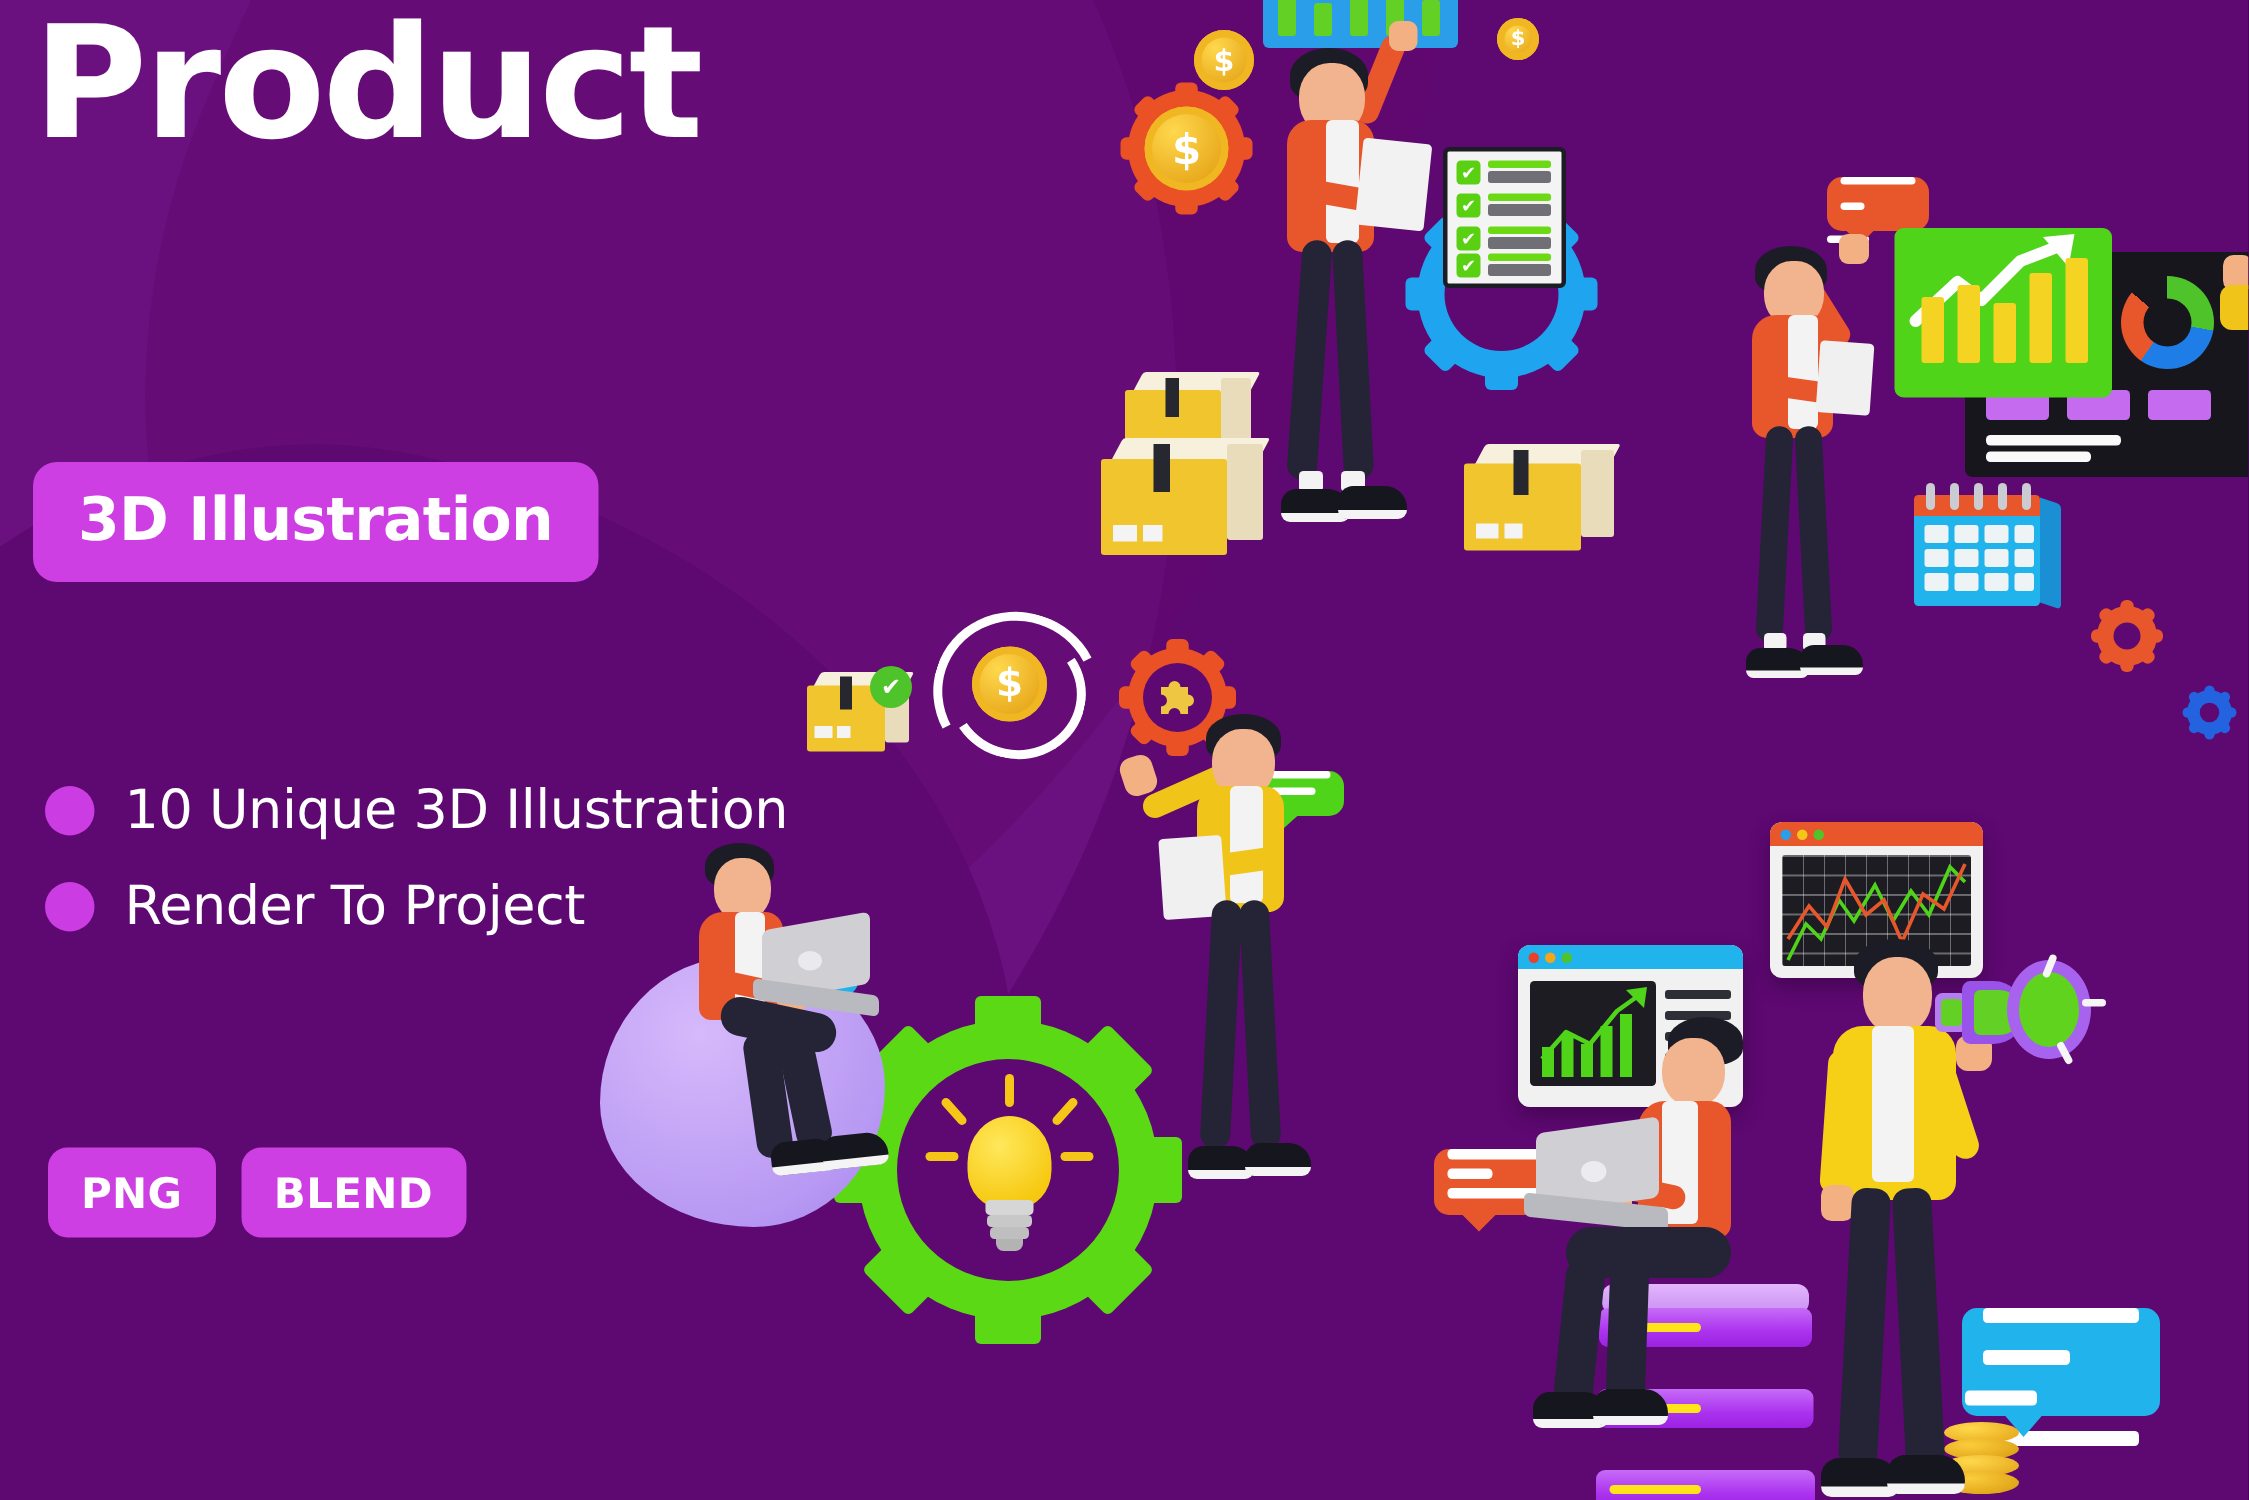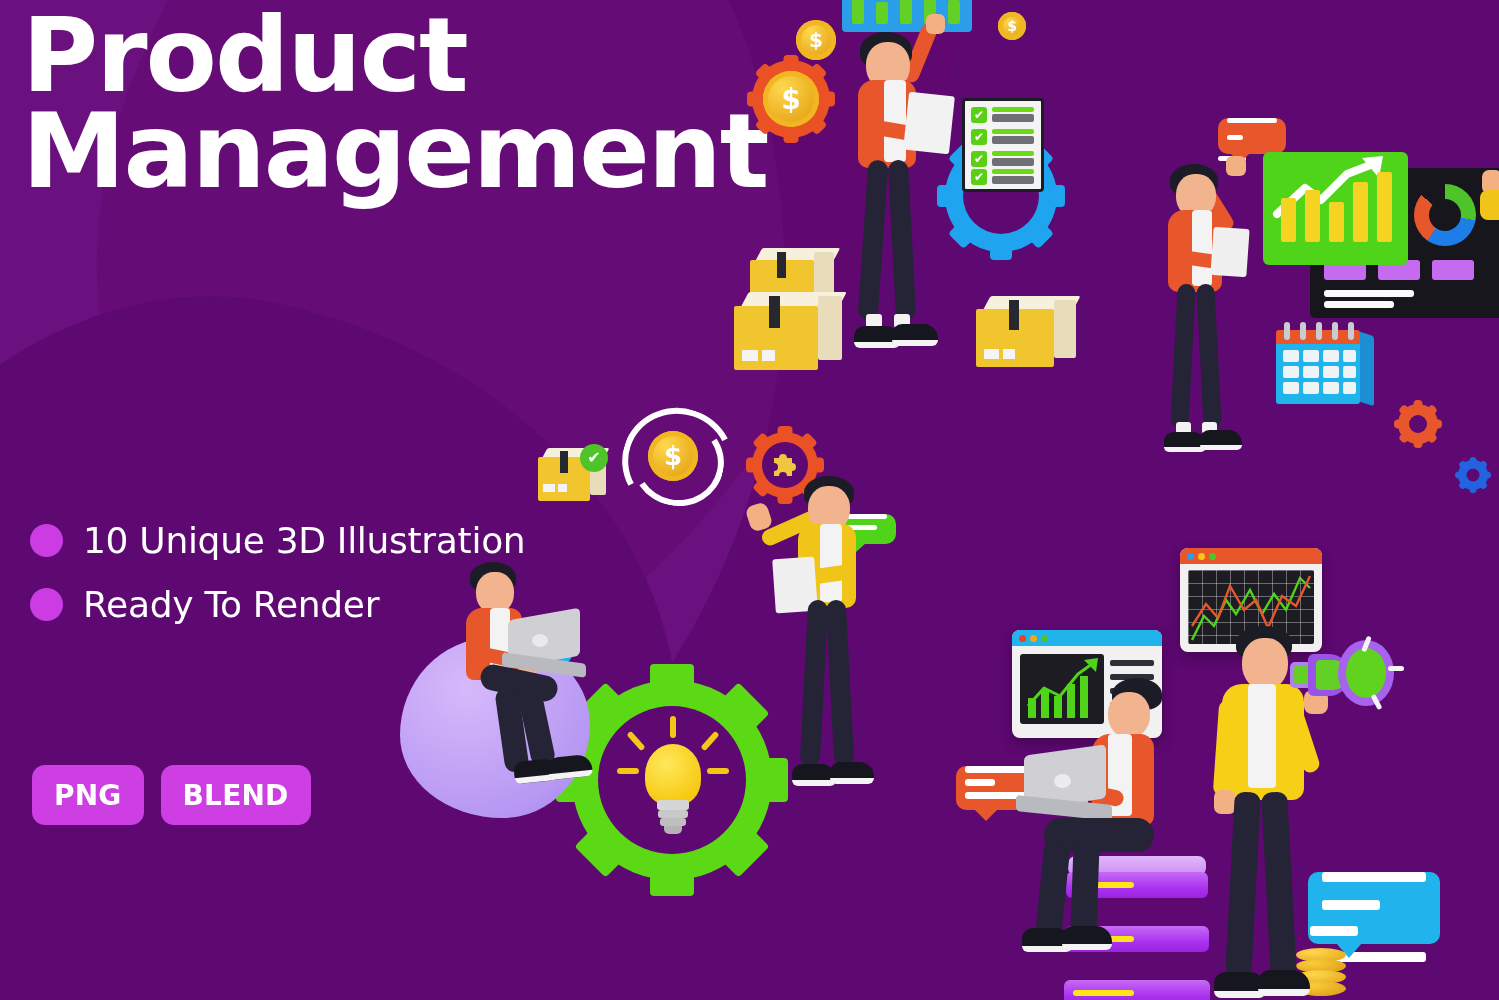--- a/index.html
+++ b/index.html
@@ -225,31 +225,32 @@
 </style>
 </head>
 <body>
 
 <div id="poster">
 
   <div class="bg-blob-a"></div>
   <div class="bg-blob-c"></div>
   <div class="bg-blob-b"></div>
 
-  <div class="headline"><span>Product</span><span class="l2">Management</span></div>
-
+  <div class="headline"><span>Product</span></div>
+
+  <div class="pill-3d">3D Illustration</div>
 
   <div class="features">
     <div class="feature-row">
       <span class="bullet-dot"></span>
       <span class="feature-label">10 Unique 3D Illustration</span>
     </div>
     <div class="feature-row">
       <span class="bullet-dot"></span>
-      <span class="feature-label">Ready To Render</span>
+      <span class="feature-label">Render To Project</span>
     </div>
   </div>
 
   <div class="formats">
     <div class="format-chip">PNG</div>
     <div class="format-chip">BLEND</div>
   </div>
 
   <div class="scene" style="left:730px; top:0px; width:380px; height:380px;">
 

